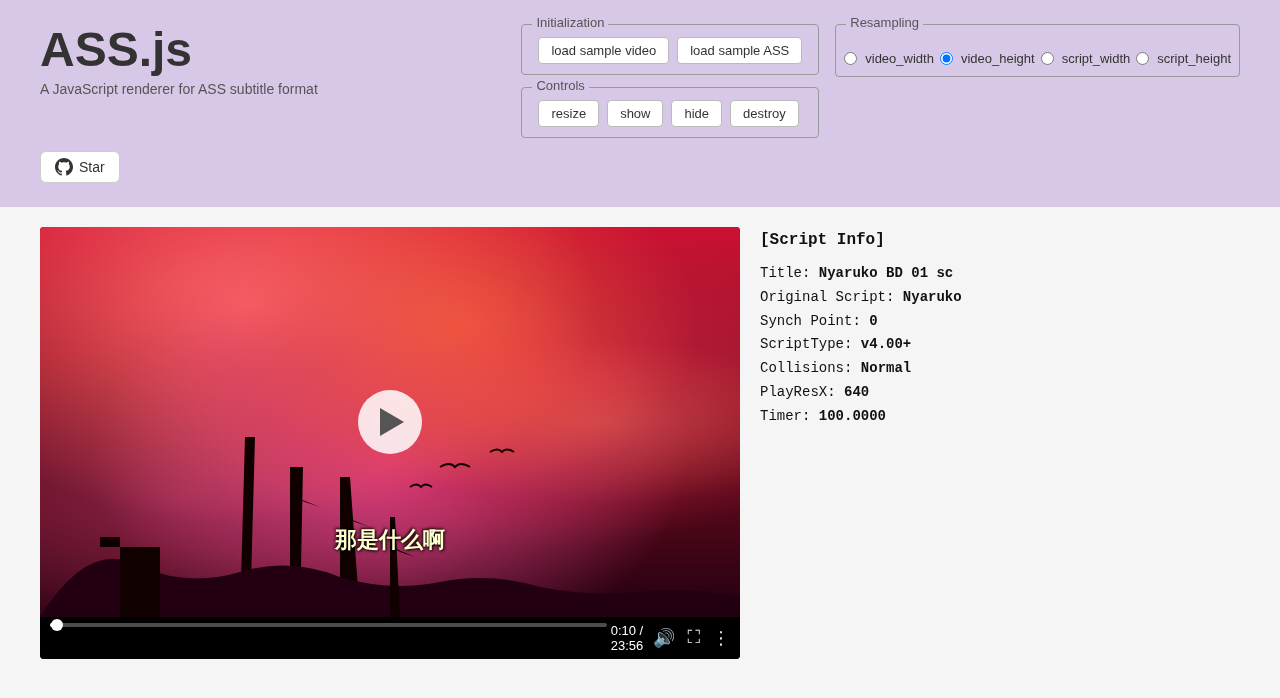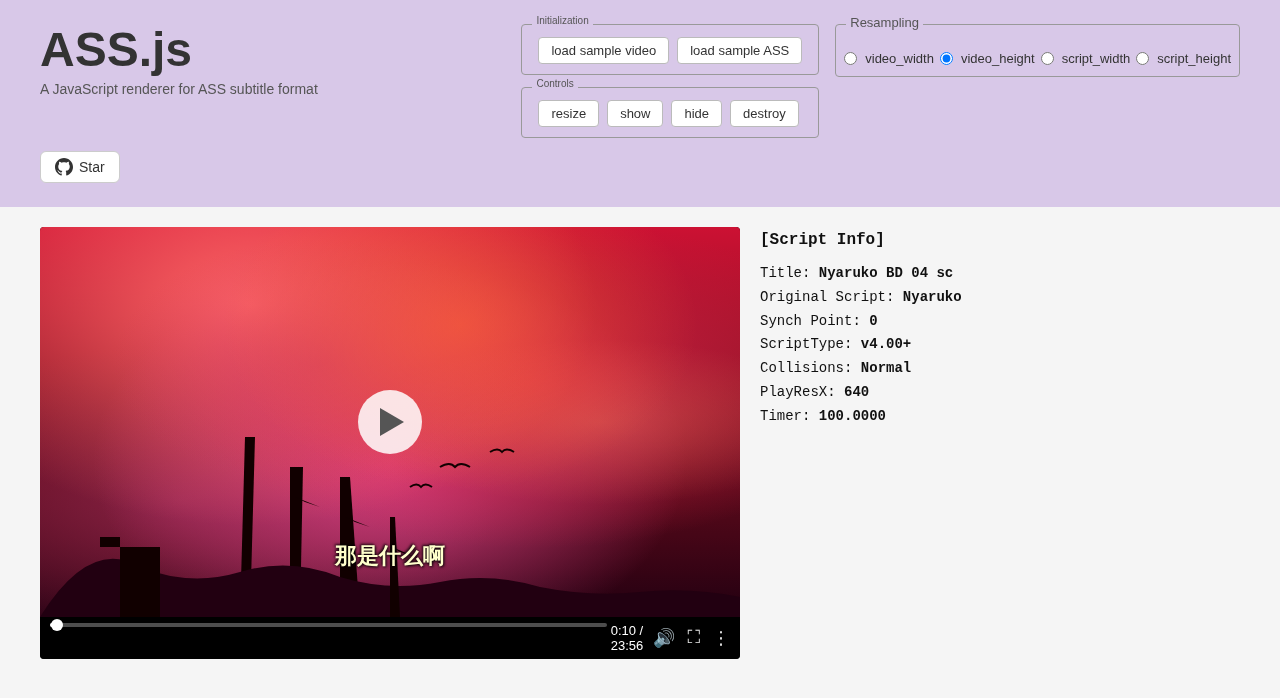--- a/index.html
+++ b/index.html
@@ -63,21 +63,21 @@
       position: relative;
       background: transparent;
     }
 
     .panel-legend {
       position: absolute;
       top: -10px;
       left: 10px;
       background: #d8c8e8;
       padding: 0 4px;
-      font-size: 10px;
+      font-size: 13px;
       color: #555;
     }
 
     .panel-buttons {
       display: flex;
       gap: 8px;
       margin-top: 2px;
     }
 
     .panel-btn {
@@ -206,21 +206,21 @@
       width: 0;
       height: 0;
       border-top: 14px solid transparent;
       border-bottom: 14px solid transparent;
       border-left: 24px solid #555;
       margin-left: 4px;
     }
 
     .subtitle-bar {
       position: absolute;
-      bottom: 46px;
+      bottom: 62px;
       left: 50%;
       transform: translateX(-50%);
       font-size: 22px;
       color: #ffffcc;
       font-weight: bold;
       text-shadow: 1px 1px 3px #000, -1px -1px 3px #000;
       white-space: nowrap;
     }
 
     .video-controls-bar {
@@ -417,21 +417,21 @@
 
           <span class="ctrl-icon">⋮</span>
         </div>
       </div>
     </div>
   </div>
 
   <div class="script-info-panel">
     <div class="script-info-title">[Script Info]</div>
     <div>
-      <span class="script-line">Title: <strong>Nyaruko BD 04 sc</strong></span>
+      <span class="script-line">Title: <strong>Nyaruko BD 01 sc</strong></span>
       <span class="script-line">Original Script: <strong>Nyaruko</strong></span>
       <span class="script-line">Synch Point: <strong>0</strong></span>
       <span class="script-line">ScriptType: <strong>v4.00+</strong></span>
       <span class="script-line">Collisions: <strong>Normal</strong></span>
       <span class="script-line">PlayResX: <strong>640</strong></span>
       <span class="script-line">Timer: <strong>100.0000</strong></span>
     </div>
   </div>
 
 </div>

